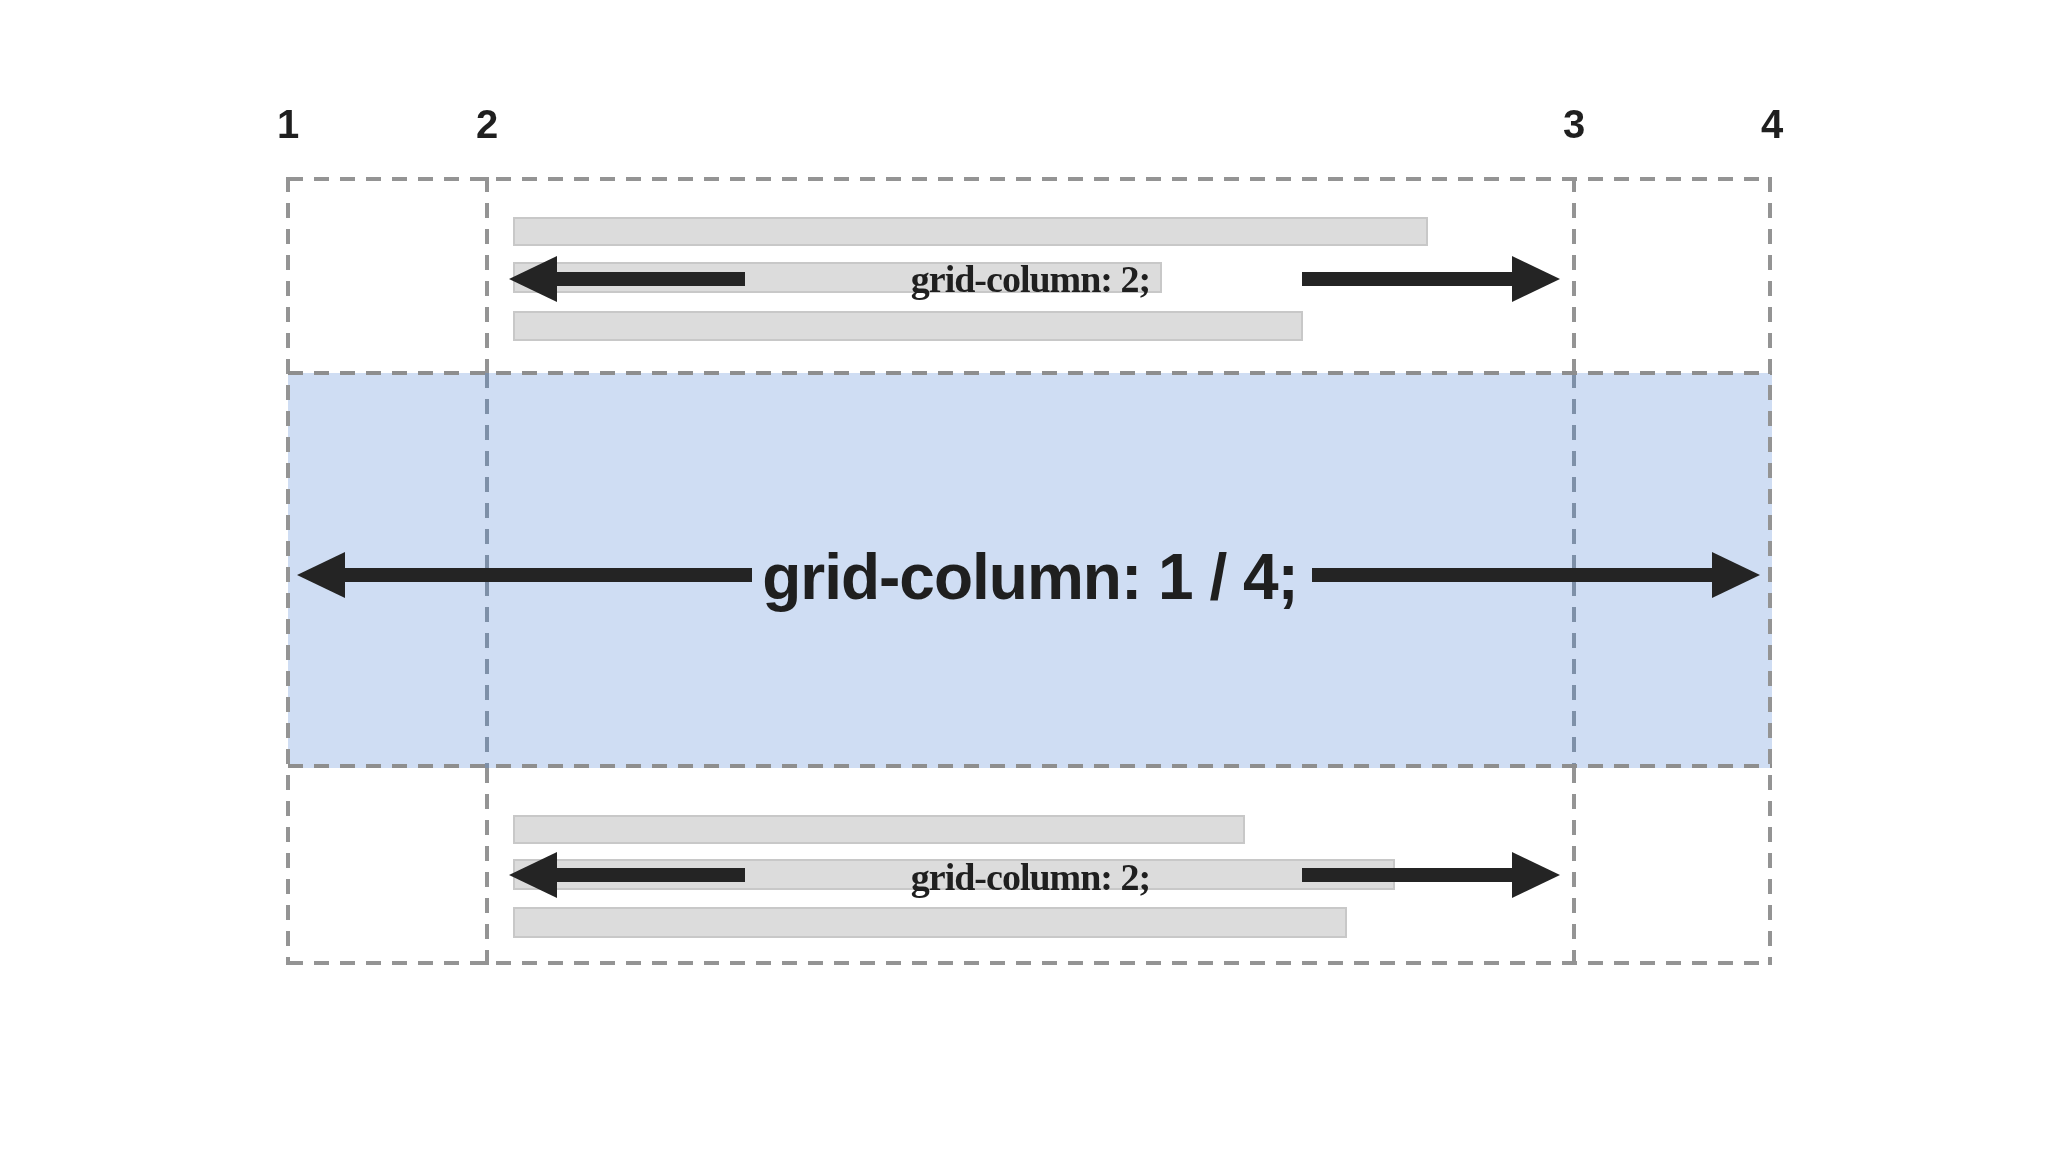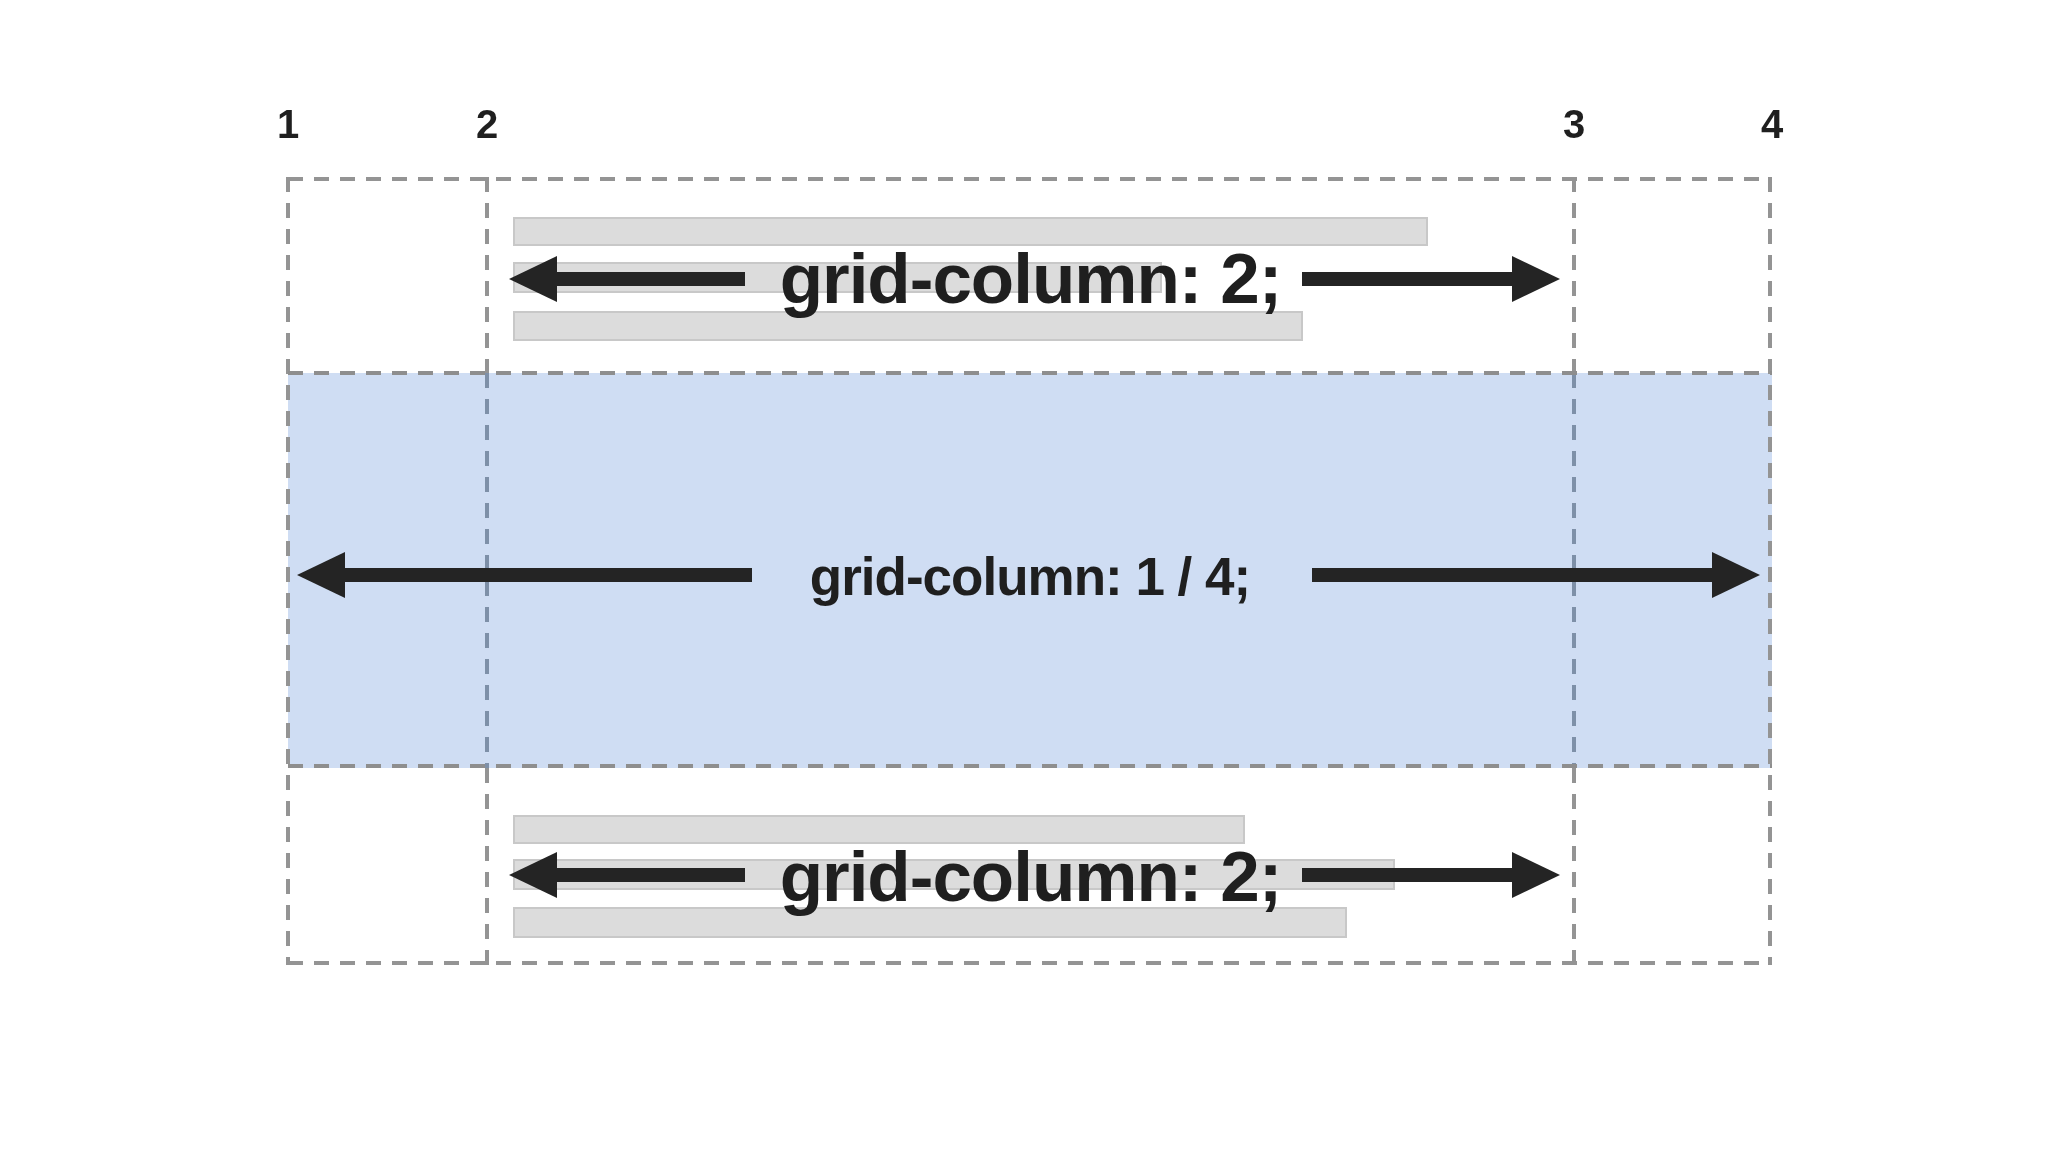--- a/index.html
+++ b/index.html
@@ -40,22 +40,22 @@
   
   .bar{
     position:absolute;background:#dcdcdc;border:2px solid #c8c8c8;
     box-sizing:border-box;z-index:4;
   }
   
   .code-label{
     position:absolute;text-align:center;font-weight:bold;color:#1f1f1f;
     letter-spacing:-1px;z-index:6;white-space:nowrap;
   }
-  .code-label.small{left:487px;width:1087px;font-size:71px;line-height:58px;}
-  .code-label.big{left:288px;width:1484px;font-size:53px;line-height:62px;}
+  .code-label.small{left:487px;width:1087px;font-size:38px;line-height:58px;font-family:Liberation Serif, serif;}
+  .code-label.big{left:288px;width:1484px;font-size:64px;line-height:62px;}
   
   .shaft{position:absolute;height:14px;background:#242424;z-index:6;}
   .head-left{
     position:absolute;width:0;height:0;z-index:6;
     border-top:23px solid transparent;border-bottom:23px solid transparent;
     border-right:48px solid #242424;
   }
   .head-right{
     position:absolute;width:0;height:0;z-index:6;
     border-top:23px solid transparent;border-bottom:23px solid transparent;

